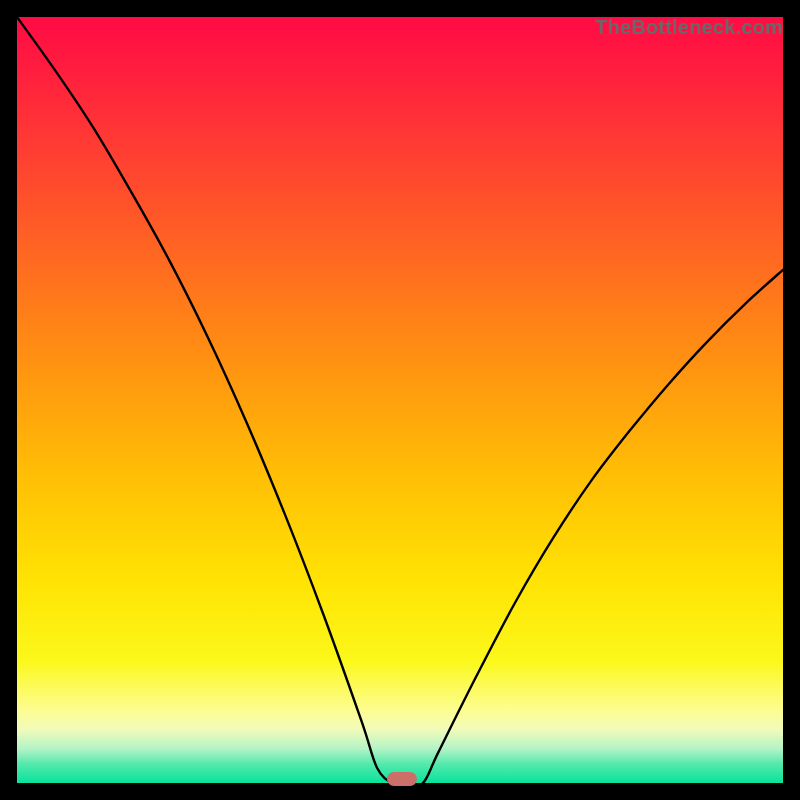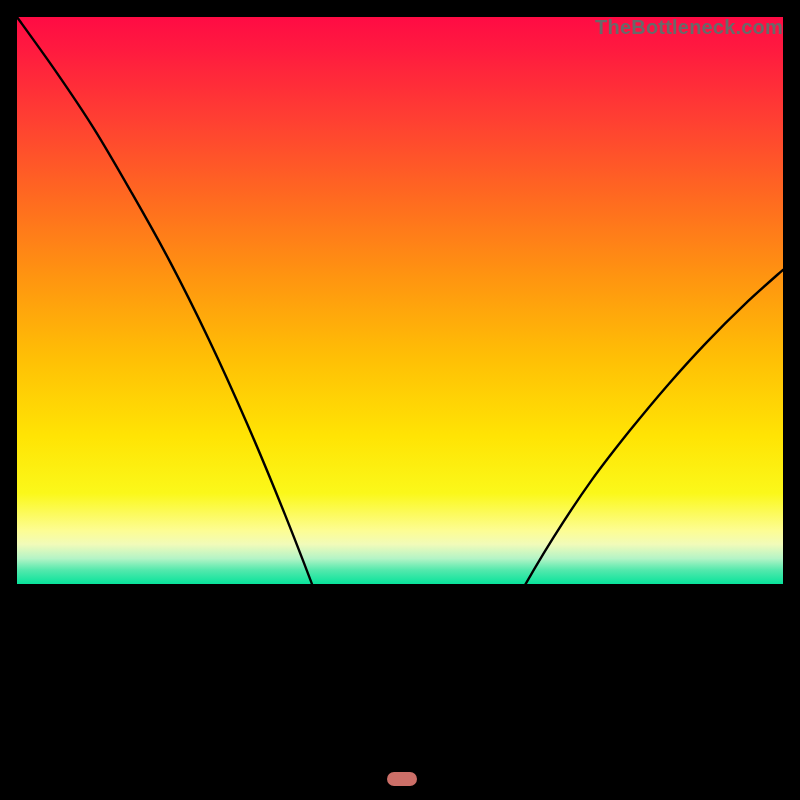--- a/index.html
+++ b/index.html
@@ -15,21 +15,21 @@
     position: relative;
     width: 800px;
     height: 800px;
     background: #000;
   }
   .plot {
     position: absolute;
     left: 17px;
     top: 17px;
     width: 766px;
-    height: 567px;
+    height: 766px;
     
     background: linear-gradient(
       to bottom,
       #ff0b44 0%,
       #ff1b3f 6%,
       #ff3f32 18%,
       #ff6a20 32%,
       #ff9510 46%,
       #ffbf05 60%,
       #ffe404 74%,

